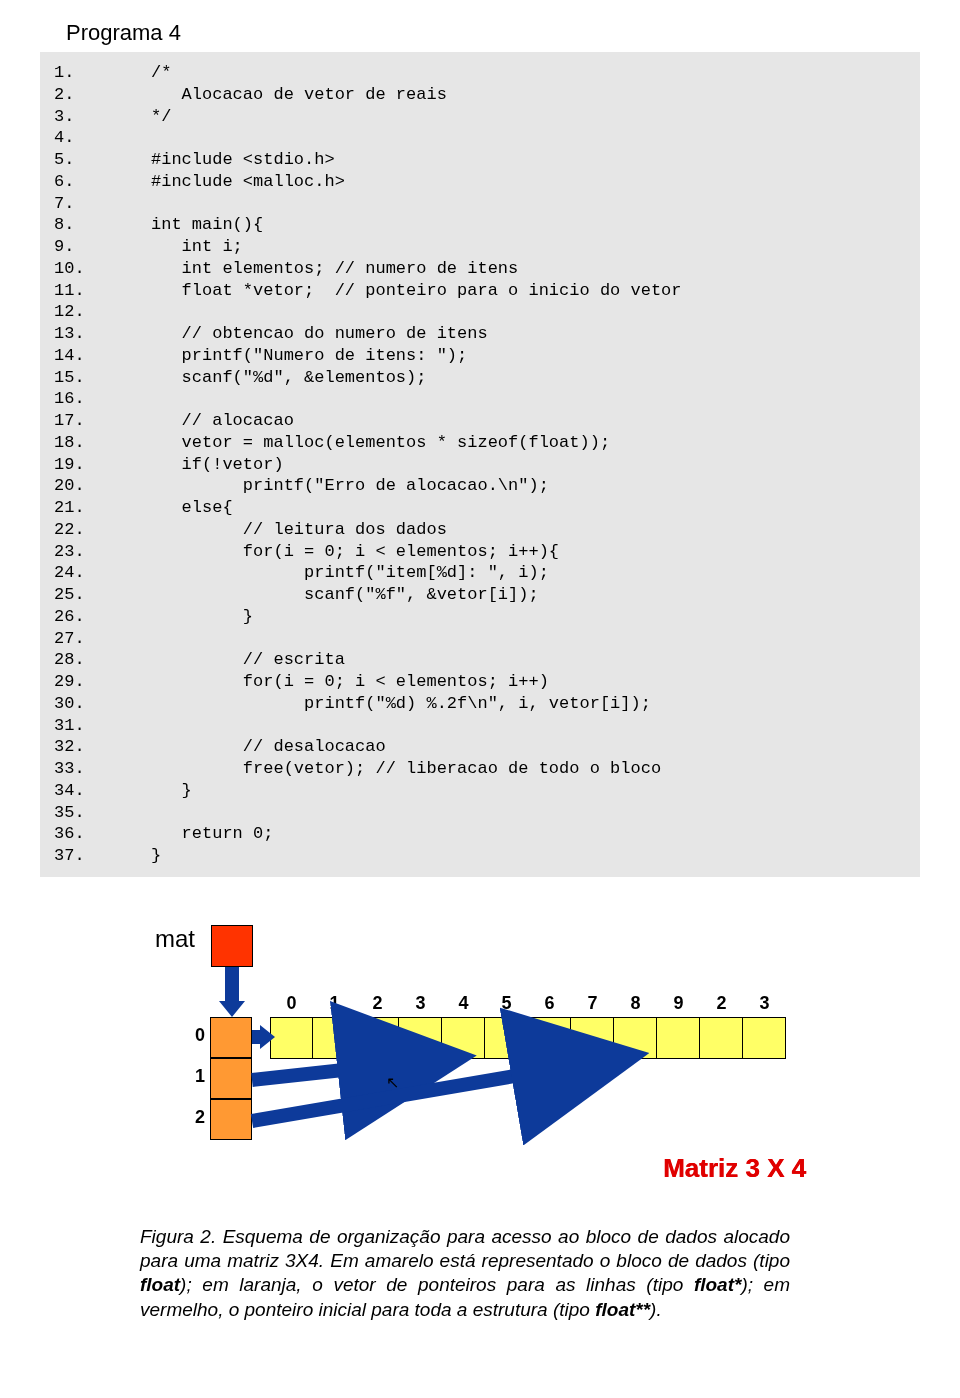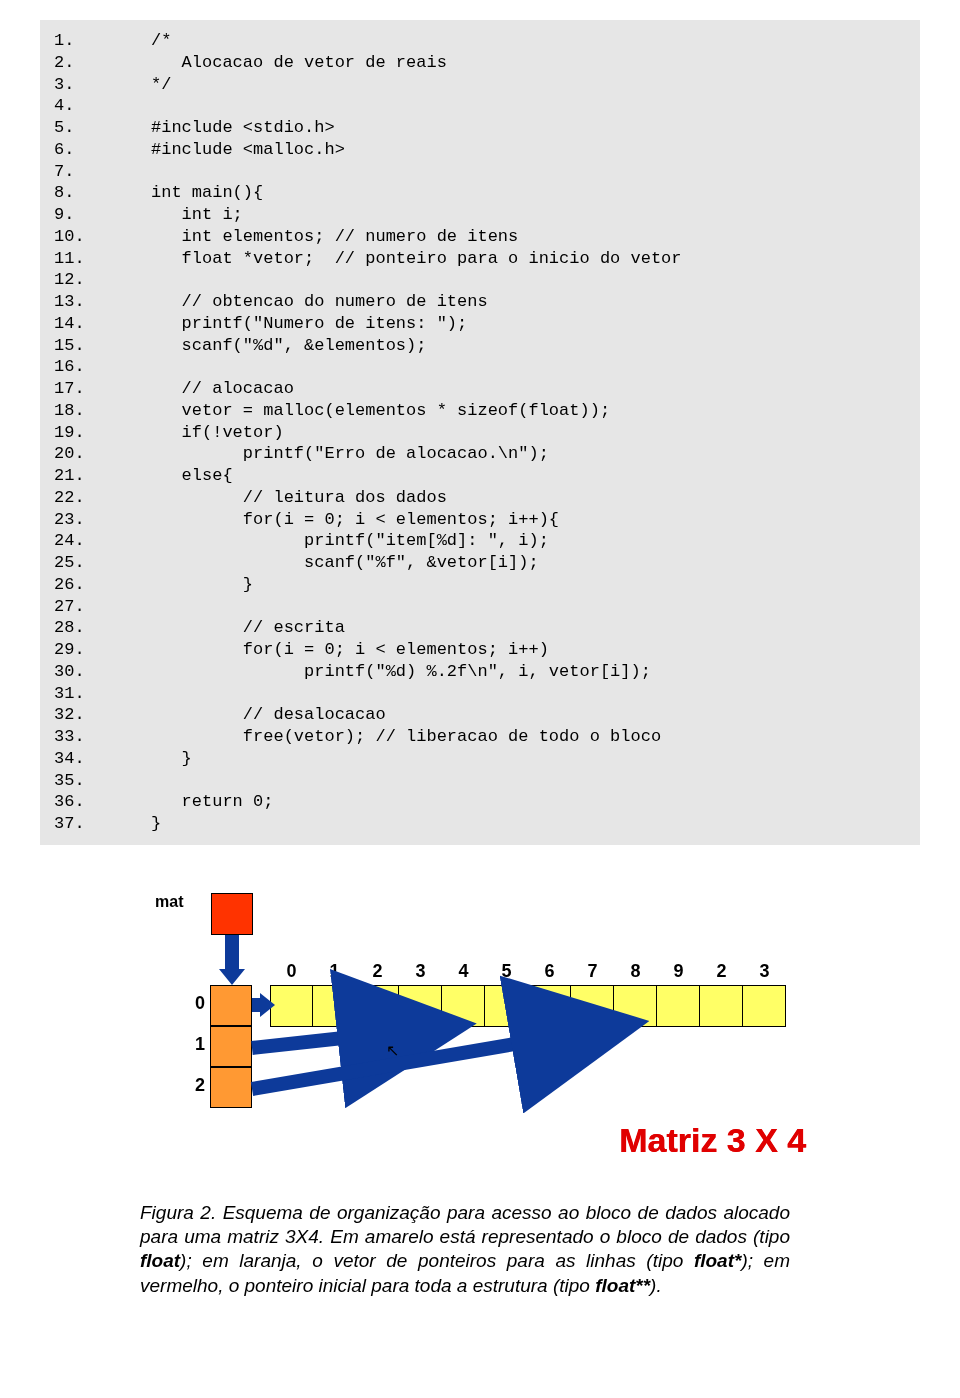--- a/index.html
+++ b/index.html
@@ -47,22 +47,22 @@
   }
   .diagram {
     position: relative;
     height: 300px;
     width: 680px;
   }
   .mat-label {
     position: absolute;
     left: 15px;
     top: 0;
-    font-weight: bold;
-    font-size: 16px;
+    font-weight: normal;
+    font-size: 24px;
   }
   .red-box {
     position: absolute;
     left: 71px;
     top: 0;
     width: 40px;
     height: 40px;
     background: #ff3300;
     border: 1px solid #000;
   }
@@ -160,41 +160,42 @@
     position:absolute;
     left:246px; top:148px;
     font-size:16px; color:#000;
   }
 
   
   .matriz-label {
     position: absolute;
     right: 14px;
     top: 228px;
-    font-size: 34px;
+    font-size: 26px;
     font-weight: bold;
     color: #e00000;
     text-shadow: 0.5px 0 0 #e00000;
   }
 
   .caption {
-    margin: 8px 0 0 0;
+    margin: 0 0 0 0;
     font-size: 19px;
     font-style: italic;
     text-align: justify;
     line-height: 1.28;
     width: 650px;
   }
   .caption .bi { font-weight: bold; font-style: italic; }
 
 </style>
 </head>
 <body>
 
 <div class="page">
+  <div class="title">Programa 4</div>
 
   <div class="code-block" id="code-block"><div class="code-line"><span class="ln">1.</span><span class="ct">     /*</span></div><div class="code-line"><span class="ln">2.</span><span class="ct">        Alocacao de vetor de reais</span></div><div class="code-line"><span class="ln">3.</span><span class="ct">     */</span></div><div class="code-line"><span class="ln">4.</span><span class="ct"></span></div><div class="code-line"><span class="ln">5.</span><span class="ct">     #include &lt;stdio.h&gt;</span></div><div class="code-line"><span class="ln">6.</span><span class="ct">     #include &lt;malloc.h&gt;</span></div><div class="code-line"><span class="ln">7.</span><span class="ct"></span></div><div class="code-line"><span class="ln">8.</span><span class="ct">     int main(){</span></div><div class="code-line"><span class="ln">9.</span><span class="ct">        int i;</span></div><div class="code-line"><span class="ln">10.</span><span class="ct">        int elementos; // numero de itens</span></div><div class="code-line"><span class="ln">11.</span><span class="ct">        float *vetor;  // ponteiro para o inicio do vetor</span></div><div class="code-line"><span class="ln">12.</span><span class="ct"></span></div><div class="code-line"><span class="ln">13.</span><span class="ct">        // obtencao do numero de itens</span></div><div class="code-line"><span class="ln">14.</span><span class="ct">        printf("Numero de itens: ");</span></div><div class="code-line"><span class="ln">15.</span><span class="ct">        scanf("%d", &amp;elementos);</span></div><div class="code-line"><span class="ln">16.</span><span class="ct"></span></div><div class="code-line"><span class="ln">17.</span><span class="ct">        // alocacao</span></div><div class="code-line"><span class="ln">18.</span><span class="ct">        vetor = malloc(elementos * sizeof(float));</span></div><div class="code-line"><span class="ln">19.</span><span class="ct">        if(!vetor)</span></div><div class="code-line"><span class="ln">20.</span><span class="ct">              printf("Erro de alocacao.\n");</span></div><div class="code-line"><span class="ln">21.</span><span class="ct">        else{</span></div><div class="code-line"><span class="ln">22.</span><span class="ct">              // leitura dos dados</span></div><div class="code-line"><span class="ln">23.</span><span class="ct">              for(i = 0; i &lt; elementos; i++){</span></div><div class="code-line"><span class="ln">24.</span><span class="ct">                    printf("item[%d]: ", i);</span></div><div class="code-line"><span class="ln">25.</span><span class="ct">                    scanf("%f", &amp;vetor[i]);</span></div><div class="code-line"><span class="ln">26.</span><span class="ct">              }</span></div><div class="code-line"><span class="ln">27.</span><span class="ct"></span></div><div class="code-line"><span class="ln">28.</span><span class="ct">              // escrita</span></div><div class="code-line"><span class="ln">29.</span><span class="ct">              for(i = 0; i &lt; elementos; i++)</span></div><div class="code-line"><span class="ln">30.</span><span class="ct">                    printf("%d) %.2f\n", i, vetor[i]);</span></div><div class="code-line"><span class="ln">31.</span><span class="ct"></span></div><div class="code-line"><span class="ln">32.</span><span class="ct">              // desalocacao</span></div><div class="code-line"><span class="ln">33.</span><span class="ct">              free(vetor); // liberacao de todo o bloco</span></div><div class="code-line"><span class="ln">34.</span><span class="ct">        }</span></div><div class="code-line"><span class="ln">35.</span><span class="ct"></span></div><div class="code-line"><span class="ln">36.</span><span class="ct">        return 0;</span></div><div class="code-line"><span class="ln">37.</span><span class="ct">     }</span></div></div>
 
   <div class="diagram-wrap">
     <div class="diagram">
       <div class="mat-label">mat</div>
       <div class="red-box"></div>
       <div class="arrow-red-down">
         <div class="shaft"></div>
           <div class="head"></div>

